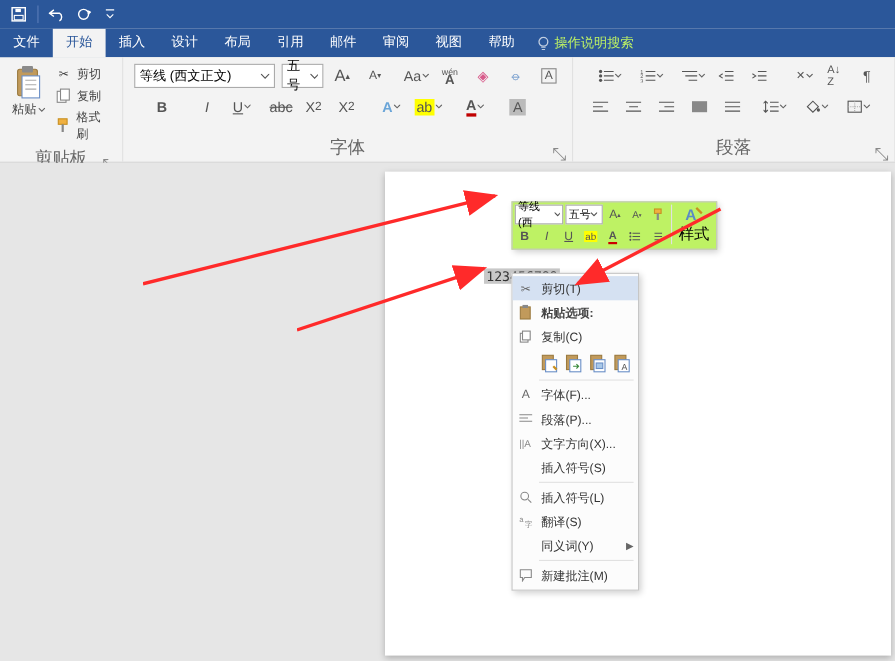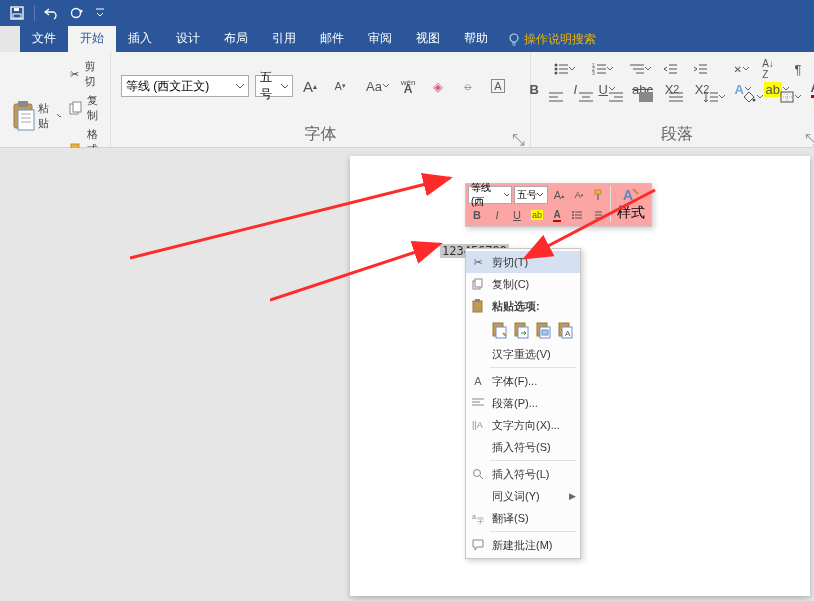--- a/index.html
+++ b/index.html
@@ -4,33 +4,33 @@
 <style>
 * { margin: 0; padding: 0; box-sizing: border-box; font-family: "Microsoft YaHei", sans-serif; }
 body { background: #e6e6e6; width: 814px; height: 601px; overflow: hidden; position: relative; }
 
 .titlebar { background: #2b579a; height: 26px; display: flex; align-items: center; position: relative; }
 .qat { display: flex; align-items: center; gap: 2px; padding-left: 6px; }
 .qat-btn { width: 22px; height: 22px; display: flex; align-items: center; justify-content: center; color: #fff; }
 .qat-sep { width: 1px; height: 16px; background: #5a7db8; margin: 0 4px; }
 .title-text { position: absolute; left: 50%; transform: translateX(-50%); color: #fff; font-size: 12px; white-space: nowrap; }
 
-.menubar { background: #2b579a; height: 26px; display: flex; align-items: flex-end; margin-left: 20px; }
+.menubar { background: #2b579a; height: 26px; display: flex; align-items: flex-end; }
 .menu-tab { padding: 4px 12px 5px; color: #fff; font-size: 12px; cursor: pointer; }
 .menu-tab.file { background: #2b579a; }
 .menu-tab.active { background: #f3f3f3; color: #2b579a; }
-.tell-me { display: flex; align-items: center; color: #eab308; font-size: 12px; padding: 4px 8px; gap: 4px; }
+.tell-me { display: flex; align-items: center; color: #bef264; font-size: 12px; padding: 4px 8px; gap: 4px; }
 
 .ribbon { background: #f3f3f3; height: 96px; display: flex; border-bottom: 1px solid #d4d4d4; }
 .group { display: flex; flex-direction: column; border-right: 1px solid #e1e1e1; padding: 4px 6px 2px; }
 .group-body { flex: 1; display: flex; }
 .group-label { text-align: center; font-size: 16px; color: #666; padding-top: 2px; position: relative; }
 .group-launcher { position: absolute; right: 0; bottom: 2px; width: 12px; height: 12px; color: #888; }
 
-.paste-col { display: flex; flex-direction: row; align-items: center; padding: 2px 4px; }
+.paste-col { display: flex; flex-direction: column; align-items: center; padding: 2px 4px; }
 .paste-icon { width: 32px; height: 34px; display: flex; align-items: center; justify-content: center; }
 .paste-label { font-size: 11px; color: #444; display: flex; align-items: center; gap: 2px; }
 .clip-rows { display: flex; flex-direction: column; gap: 2px; padding: 2px 2px; }
 .clip-item { display: flex; align-items: center; gap: 4px; font-size: 11px; color: #444; padding: 1px 2px; }
 .clip-item .ico { width: 16px; height: 16px; display: flex; align-items: center; justify-content: center; }
 
 .font-top { display: flex; align-items: center; gap: 6px; margin-bottom: 6px; }
 .font-combo { background: #fff; border: 1px solid #ababab; height: 22px; display: flex; align-items: center; padding: 0 4px; font-size: 12px; }
 .font-name { width: 128px; justify-content: space-between; }
 .font-size { width: 38px; justify-content: space-between; }
@@ -38,21 +38,21 @@
 .rb { width: 22px; height: 22px; display: flex; align-items: center; justify-content: center; color: #555; font-size: 13px; }
 .rb.wdd { width: 30px; justify-content: flex-end; gap: 1px; }
 .font-bottom { display: flex; gap: 8px; align-items: center; }
 
 .para-top, .para-bottom { display: flex; gap: 8px; align-items: center; margin-bottom: 6px; }
 
 .doc-area { position: absolute; top: 148px; left: 0; right: 0; bottom: 0; background: #e6e6e6; }
 .page { position: absolute; left: 350px; top: 8px; width: 460px; height: 440px; background: #fff; box-shadow: 0 2px 6px rgba(0,0,0,0.25); }
 .sel-text { position: absolute; left: 90px; top: 88px; background: #c8c8c8; padding: 0 2px; font-size: 12px; font-family: Consolas, monospace; color: #333; }
 
-.mini-toolbar { position: absolute; left: 465px; top: 183px; background: #fca5a5; border: 1px solid #c6c6c6; box-shadow: 2px 2px 6px rgba(0,0,0,0.2); padding: 2px; }
+.mini-toolbar { position: absolute; left: 465px; top: 183px; background: #bef264; border: 1px solid #c6c6c6; box-shadow: 2px 2px 6px rgba(0,0,0,0.2); padding: 2px; }
 .mini-row { display: flex; align-items: center; gap: 2px; }
 .mini-combo { background: #fff; border: 1px solid #ababab; height: 18px; font-size: 10px; display: flex; align-items: center; padding: 0 2px; }
 .mini-btn { width: 18px; height: 18px; display: flex; align-items: center; justify-content: center; color: #555; font-size: 11px; }
 .mini-sep { width: 1px; height: 36px; background: #e1e1e1; margin: 0 2px; }
 .mini-styles { display: flex; flex-direction: column; align-items: center; padding: 0 4px; }
 
 .context-menu { position: absolute; left: 465px; top: 248px; width: 116px; background: #fcfcfc; border: 1px solid #c6c6c6; box-shadow: 2px 2px 6px rgba(0,0,0,0.2); padding: 2px 0; }
 .cm-item { display: flex; align-items: center; height: 22px; font-size: 11px; color: #333; padding: 0 6px 0 4px; gap: 6px; position: relative; }
 .cm-item.hover { background: #d5e1f2; }
 .cm-item .cm-ico { width: 16px; height: 16px; display: flex; align-items: center; justify-content: center; color: #666; }
@@ -164,21 +164,21 @@
               </svg>
             </span>
             <span>格式刷</span>
           </div>
       </div>
     </div>
     <div class="group-label"><span>剪贴板</span><span class="group-launcher">⤡</span></div>
   </div>
 
   <div class="group" style="width:420px">
-    <div class="group-body" style="flex-direction:row;padding:2px 4px">
+    <div class="group-body" style="flex-direction:column;padding:2px 4px">
       <div class="font-top">
         <div class="font-combo font-name">
             <span>等线 (西文正文)</span>
             <svg width="8" height="5">
               <path d="M0 0 L4 4 L8 0" fill="none" stroke="#555"></path>
             </svg>
           </div>
         <div class="font-combo font-size">
             <span>五号</span>
             <svg width="8" height="5">
@@ -455,37 +455,37 @@
       <span style="font-size:14px">样式</span>
     </div>
   </div>
 </div>
 
 <div class="context-menu">
   <div class="cm-item hover">
       <span class="cm-ico">✂</span>
       <span>剪切(T)</span>
     </div>
-  <div class="cm-item">
-      <span class="cm-ico">
-        <svg width="12" height="12">
-          <rect x="1" y="3" width="7" height="8" fill="#fff" stroke="#888"></rect>
-          <rect x="3" y="1" width="7" height="8" fill="#fff" stroke="#888"></rect>
-        </svg>
-      </span>
-      <span>复制(C)</span>
-    </div>
   <div class="cm-item cm-header">
       <span class="cm-ico">
         <svg width="12" height="14">
           <rect x="1" y="2" width="9" height="11" fill="#c19a5b" stroke="#9a7a3f"></rect>
           <rect x="3" y="0" width="5" height="3" fill="#888"></rect>
         </svg>
       </span>
       <span>粘贴选项:</span>
+    </div>
+  <div class="cm-item">
+      <span class="cm-ico">
+        <svg width="12" height="12">
+          <rect x="1" y="3" width="7" height="8" fill="#fff" stroke="#888"></rect>
+          <rect x="3" y="1" width="7" height="8" fill="#fff" stroke="#888"></rect>
+        </svg>
+      </span>
+      <span>复制(C)</span>
     </div>
   <div class="paste-opts">
     <div class="paste-opt">
         <svg width="16" height="18">
           <rect x="1" y="2" width="10" height="13" fill="#c19a5b" stroke="#9a7a3f"></rect>
           <rect x="4" y="6" width="10" height="11" fill="#fff" stroke="#6a8fc7"></rect>
           <path d="M11 12 L14 15" stroke="#c89020" stroke-width="2"></path>
         </svg>
       </div>
     <div class="paste-opt">
@@ -503,24 +503,20 @@
         </svg>
       </div>
     <div class="paste-opt">
         <svg width="16" height="18">
           <rect x="1" y="2" width="10" height="13" fill="#c19a5b" stroke="#9a7a3f"></rect>
           <rect x="4" y="6" width="10" height="11" fill="#fff" stroke="#6a8fc7"></rect>
           <text x="7" y="15" font-size="8" fill="#555">A</text>
         </svg>
       </div>
   </div>
-  <div class="cm-item">
-      <span class="cm-ico"></span>
-      <span>汉字重选(V)</span>
-    </div>
   <div class="cm-sep"></div>
   <div class="cm-item">
       <span class="cm-ico">A</span>
       <span>字体(F)...</span>
     </div>
   <div class="cm-item">
       <span class="cm-ico">
         <svg width="12" height="12">
           <line x1="0" y1="2" x2="12" y2="2" stroke="#888"></line>
           <line x1="0" y1="5" x2="8" y2="5" stroke="#888"></line>
@@ -545,32 +541,32 @@
   <div class="cm-item">
       <span class="cm-ico">
         <svg width="12" height="12">
           <circle cx="5" cy="5" r="3.5" fill="none" stroke="#888"></circle>
           <line x1="8" y1="8" x2="11" y2="11" stroke="#888"></line>
         </svg>
       </span>
       <span>插入符号(L)</span>
     </div>
   <div class="cm-item">
-      <span class="cm-ico"></span>
-      <span>同义词(Y)</span>
-      <span class="cm-arrow">▶</span>
-    </div>
-  <div class="cm-item">
       <span class="cm-ico">
         <svg width="12" height="12">
           <text x="0" y="7" font-size="7" fill="#888">a</text>
           <text x="5" y="11" font-size="7" fill="#888">字</text>
         </svg>
       </span>
       <span>翻译(S)</span>
+    </div>
+  <div class="cm-item">
+      <span class="cm-ico"></span>
+      <span>同义词(Y)</span>
+      <span class="cm-arrow">▶</span>
     </div>
   <div class="cm-sep"></div>
   <div class="cm-item">
       <span class="cm-ico">
         <svg width="12" height="12">
           <path d="M1 1 H11 V8 H5 L3 11 V8 H1 Z" fill="none" stroke="#888"></path>
         </svg>
       </span>
       <span>新建批注(M)</span>
     </div>

